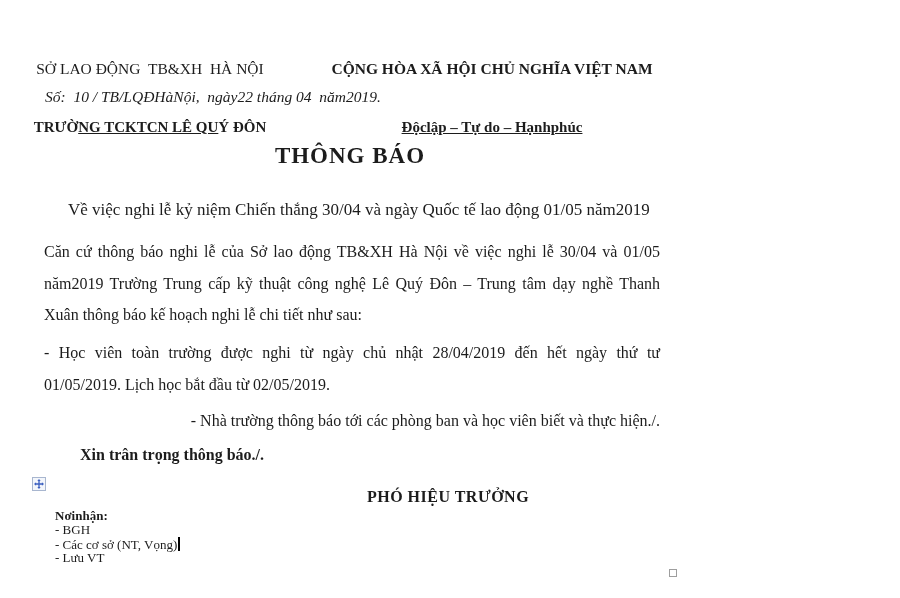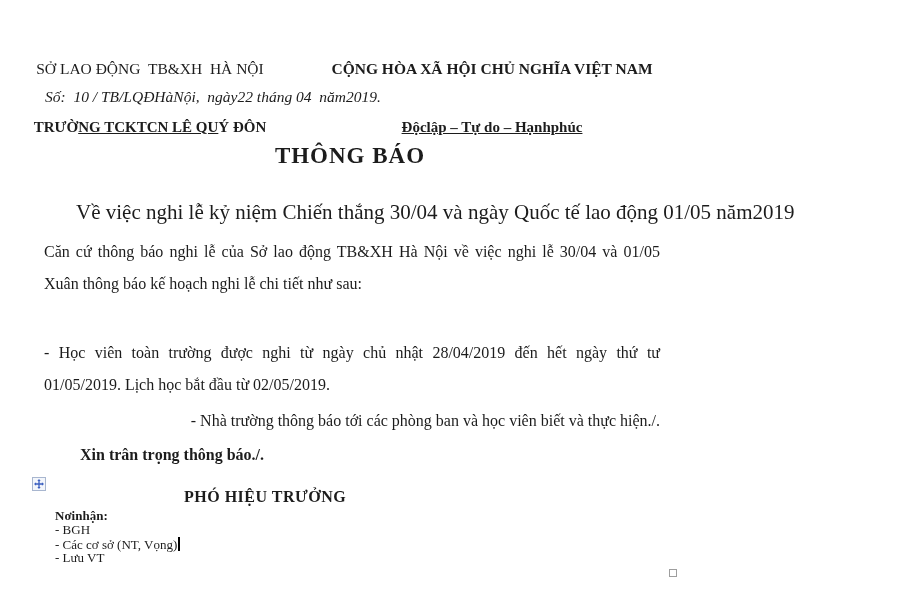--- a/index.html
+++ b/index.html
@@ -20,40 +20,40 @@
   .hdr-left .ul { text-decoration: underline; }
   .hdr-right { left: 318px; top: 21px; width: 348px; text-align: center; white-space: pre; }
   .hdr-right .l1 { font-size: 15.5px; font-weight: bold; line-height: 24px; }
   .hdr-right .l2 { font-size: 15px; font-weight: bold; line-height: 21px; text-decoration: underline; text-align: center; }
 
   .ref-line { left: 45px; top: 88px; font-size: 15.5px; font-style: italic; white-space: pre; }
 
   .doc-title { left: 40px; top: 143px; width: 620px; text-align: center;
                font-size: 23px; font-weight: bold; letter-spacing: 1px; }
 
-  .subject { left: 76px; top: 200px; font-size: 21px; }
+  .subject { left: 68px; top: 200px; font-size: 17px; }
 
   .para { left: 44px; width: 616px; font-size: 16px; }
   .para .line { line-height: 31.6px; height: 31.6px; white-space: normal; }
   .para .just { text-align: justify; text-align-last: justify; }
   .p1 { top: 236px; }
   .p2 { top: 337px; }
   .p3 { top: 405px; text-align: right; }
 
   .closing { left: 80px; top: 446px; font-size: 16px; font-weight: bold; }
 
   .anchor-box {
     left: 32px; top: 477px; width: 14px; height: 14px;
     border: 1px solid #a8b6cf; background: #f3f6fb;
     display: flex; align-items: center; justify-content: center;
     box-sizing: border-box;
   }
   .anchor-box svg { width: 10px; height: 10px; display: block; }
 
-  .sig-title { left: 184px; top: 488px; width: 500px; text-align: left;
+  .sig-title { left: 198px; top: 488px; width: 500px; text-align: center;
                font-size: 16px; font-weight: bold; letter-spacing: 0.5px; }
 
   .recipients { left: 55px; top: 509px; font-size: 13px; }
   .recipients .label { font-weight: bold; line-height: 14px; }
   .recipients .item { line-height: 13.6px; white-space: pre; }
   .caret { display: inline-block; width: 1.5px; height: 14px; background: #000;
            vertical-align: -2px; margin-left: 1px; }
 
   .resize-handle { left: 669px; top: 569px; width: 8px; height: 8px;
                    border: 1px solid #9e9e9e; background: #fff; box-sizing: border-box; }
@@ -72,20 +72,21 @@
 </div>
 
 <div class="abs ref-line">Số:  10 / TB/LQĐHàNội,  ngày22 tháng 04  năm2019.</div>
 
 <div class="abs doc-title">THÔNG BÁO</div>
 
 <div class="abs subject">Về việc nghi lễ kỷ niệm Chiến thắng 30/04 và ngày Quốc tế lao động 01/05 năm2019</div>
 
 <div class="abs para p1">
   <div class="line just">Căn cứ thông báo nghi lễ của Sở lao động TB&amp;XH Hà Nội về việc nghi lễ 30/04 và 01/05</div>
+  <div class="line just">năm2019 Trường Trung cấp kỹ thuật công nghệ Lê Quý Đôn – Trung tâm dạy nghề Thanh</div>
   <div class="line">Xuân thông báo kế hoạch nghi lễ chi tiết như sau:</div>
 </div>
 
 <div class="abs para p2">
   <div class="line just">- Học viên toàn trường được nghi từ ngày chủ nhật 28/04/2019 đến hết ngày thứ tư</div>
   <div class="line">01/05/2019. Lịch học bắt đầu từ 02/05/2019.</div>
 </div>
 
 <div class="abs para p3">
   <div class="line">- Nhà trường thông báo tới các phòng ban và học viên biết và thực hiện./.</div>

